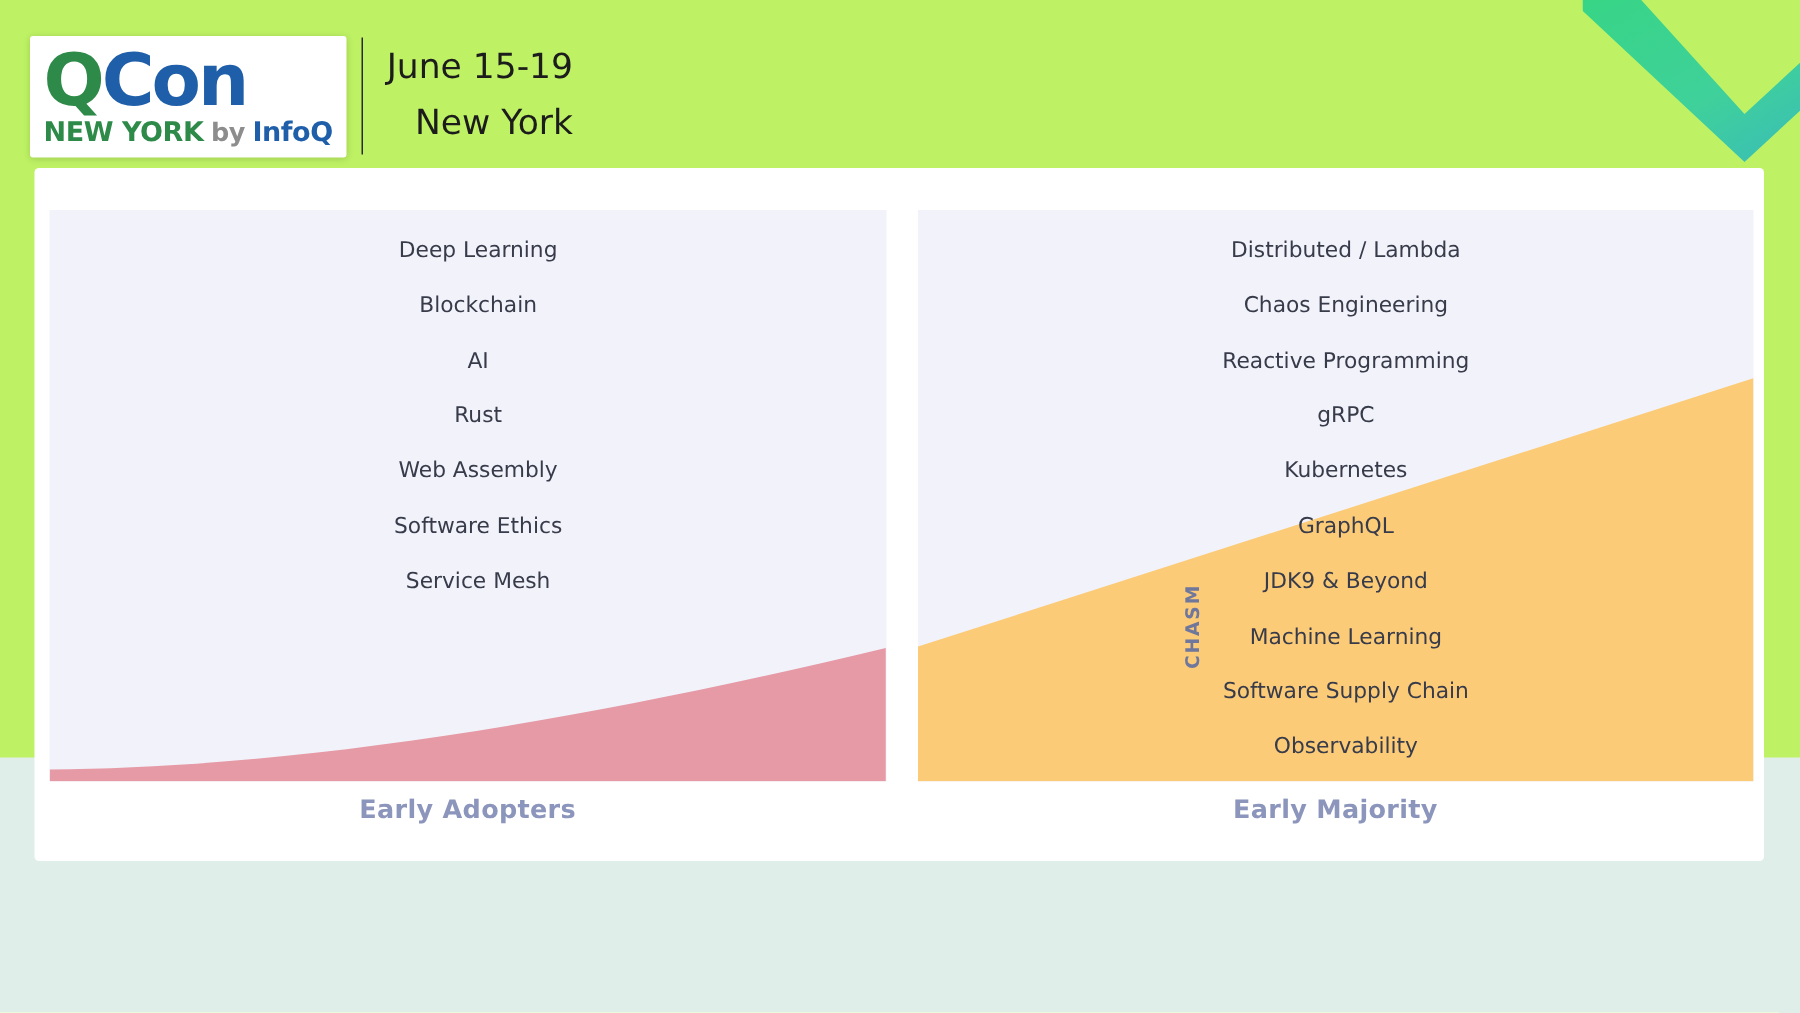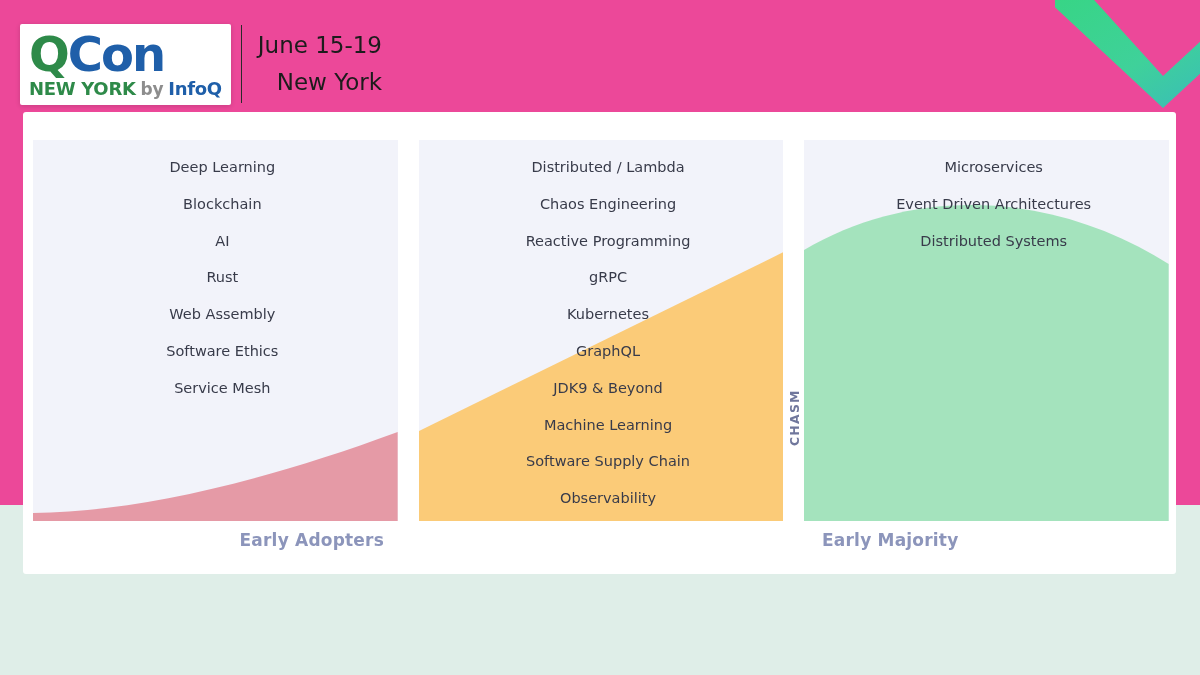--- a/index.html
+++ b/index.html
@@ -5,21 +5,21 @@
   * { box-sizing: border-box; margin: 0; padding: 0; }
   html, body {
     width: 1200px; height: 675px;
     font-family: "Liberation Sans", sans-serif;
     background: #ffffff;
     overflow: hidden;
   }
   .stage {
     position: relative;
     width: 1200px; height: 675px;
-    background: #ec4899;
+    background: #bef264;
   }
 
   
   .mint-band {
     position: absolute;
     left: 0; top: 505px;
     width: 1200px; height: 170px;
     background: #dfeee8;
   }
 
@@ -226,30 +226,20 @@
           <div class="col-item">gRPC</div>
           <div class="col-item">Kubernetes</div>
           <div class="col-item">GraphQL</div>
           <div class="col-item">JDK9 &amp; Beyond</div>
           <div class="col-item">Machine Learning</div>
           <div class="col-item">Software Supply Chain</div>
           <div class="col-item">Observability</div>
         </div>
       </div>
 
-      <div class="column">
-        <svg class="col-fill" viewBox="0 0 368 381" preserveAspectRatio="none">
-          <path d="M0 110 C 110 46, 250 50, 368 124 L368 381 L0 381 Z" fill="#a4e3bd"></path>
-        </svg>
-        <div class="col-items">
-          <div class="col-item">Microservices</div>
-          <div class="col-item">Event Driven Architectures</div>
-          <div class="col-item">Distributed Systems</div>
-        </div>
-      </div>
 
     </div>
 
     <div class="chasm">CHASM</div>
 
     <div class="labels">
       <div class="label-cell">Early Adopters</div>
       <div class="label-cell">Early Majority</div>
     </div>
 

